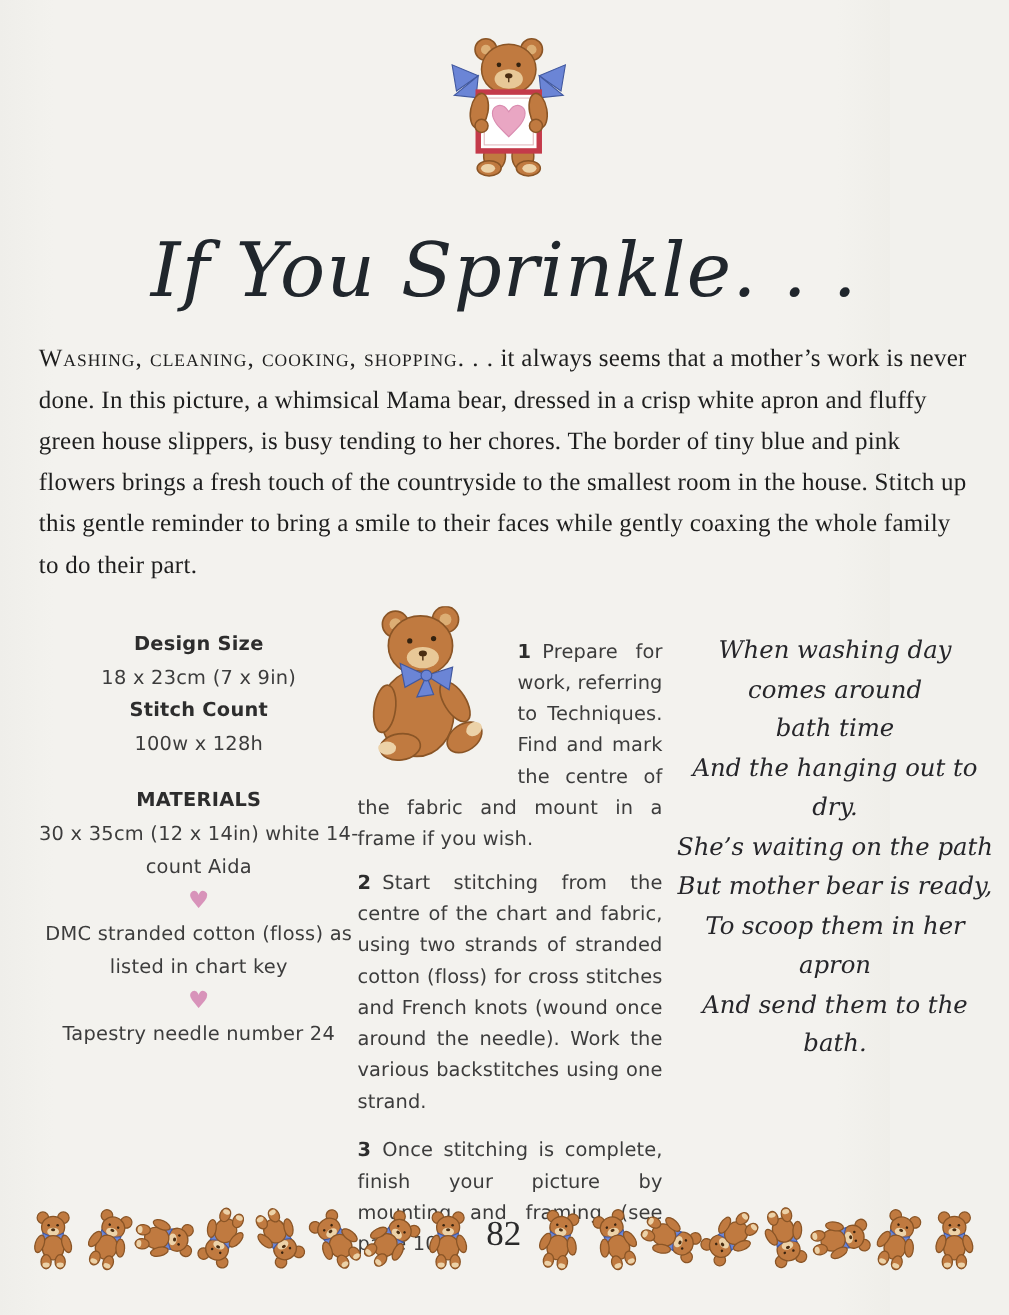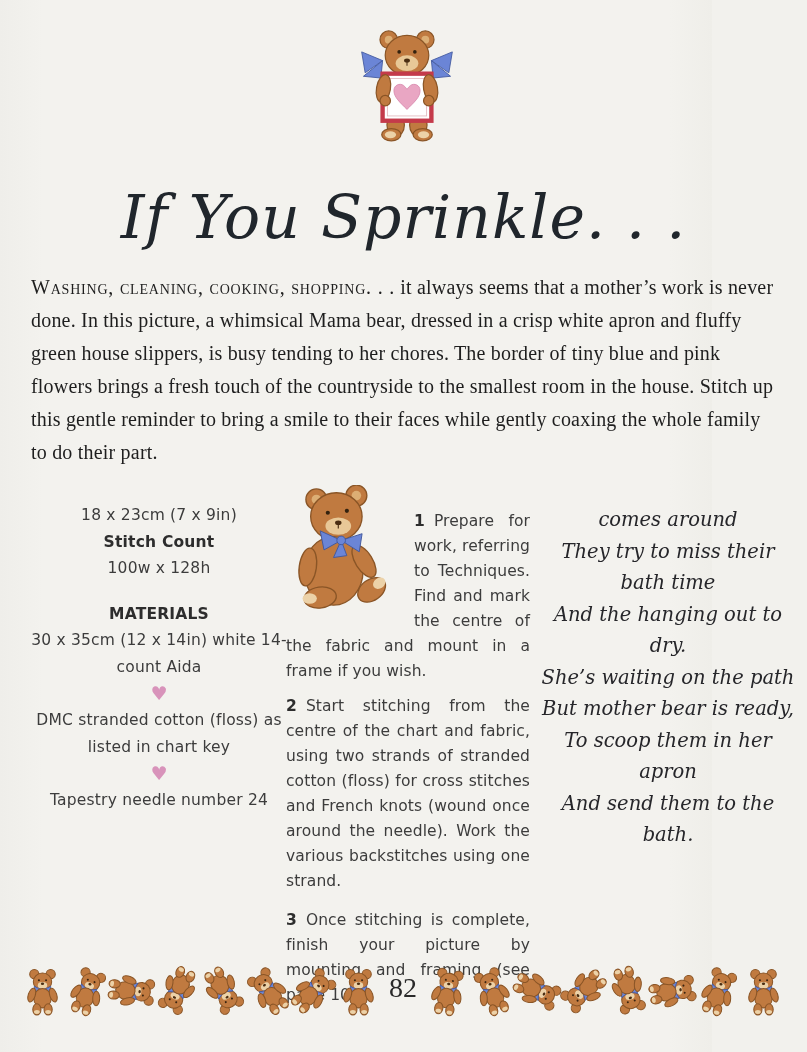--- a/index.html
+++ b/index.html
@@ -158,20 +158,21 @@
       <circle cx="45" cy="84" r="6" fill="#c07a40"></circle>
       <circle cx="95" cy="84" r="6" fill="#c07a40"></circle>
     </g>
   </svg>
 
   <h1 class="title">If You Sprinkle. . .</h1>
 
   <p class="intro"><span class="smallcaps">Washing, cleaning, cooking, shopping. . .</span><span> it always seems that a mother’s work is never done. In this picture, a whimsical Mama bear, dressed in a crisp white apron and fluffy green house slippers, is busy tending to her chores. The border of tiny blue and pink flowers brings a fresh touch of the countryside to the smallest room in the house. Stitch up this gentle reminder to bring a smile to their faces while gently coaxing the whole family to do their part.</span></p>
 
   <div class="col-specs">
+    <div class="spec-label">Design Size</div>
     <div>18 x 23cm (7 x 9in)</div>
     <div class="spec-label">Stitch Count</div>
     <div>100w x 128h</div>
     <div class="spec-label materials-label">MATERIALS</div>
     <div>30 x 35cm (12 x 14in) white 14-count Aida</div>
     <div class="heart-divider">♥</div>
     <div>DMC stranded cotton (floss) as listed in chart key</div>
     <div class="heart-divider">♥</div>
     <div>Tapestry needle number 24</div>
   </div>
@@ -204,22 +205,22 @@
             <circle cx="60" cy="58" r="4.5"></circle>
           </g>
         </g>
       </svg><span class="step-num">1</span><span>Prepare for work, referring to Techniques. Find and mark the centre of the fabric and mount in a frame if you wish.</span>
     </p>
     <p class="step"><span class="step-num">2</span><span>Start stitching from the centre of the chart and fabric, using two strands of stranded cotton (floss) for cross stitches and French knots (wound once around the needle). Work the various backstitches using one strand.</span></p>
     <p class="step"><span class="step-num">3</span><span>Once stitching is complete, finish your picture by mounting and framing (see page 108).</span></p>
   </div>
 
   <div class="col-poem">
+    <div>When washing day</div>
     <div>comes around</div>
-    <div>They try to miss their</div>
     <div>bath time</div>
     <div>And the hanging out to dry.</div>
     <div>She’s waiting on the path</div>
     <div>But mother bear is ready,</div>
     <div>To scoop them in her apron</div>
     <div>And send them to the bath.</div>
   </div>
 
   <div class="footer">
     <svg class="mini-bear" viewBox="0 0 44 48">

